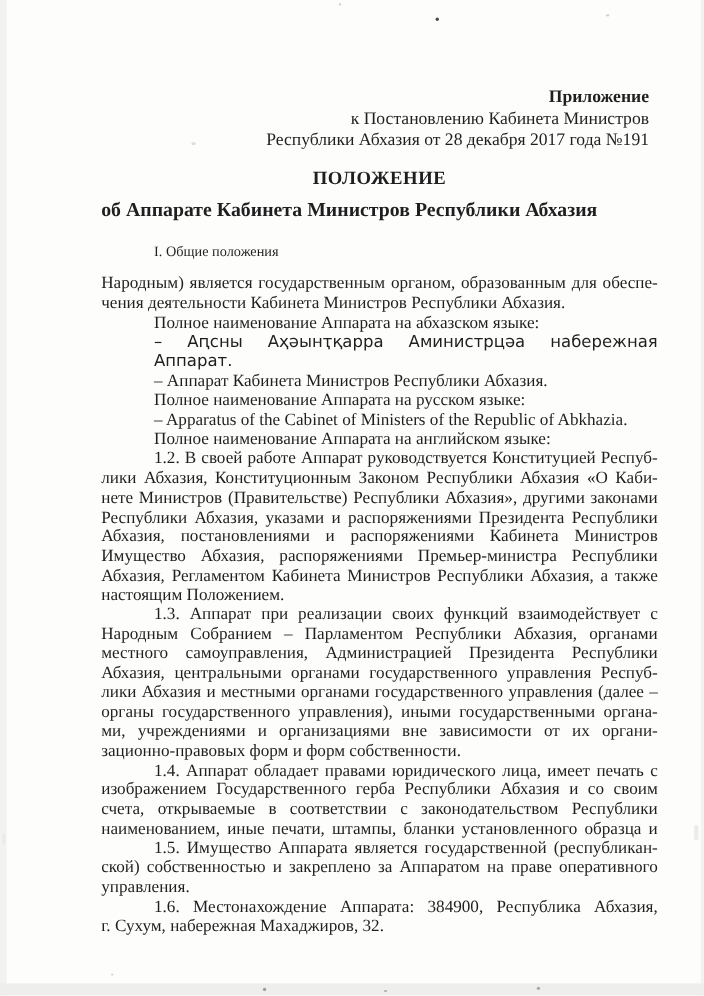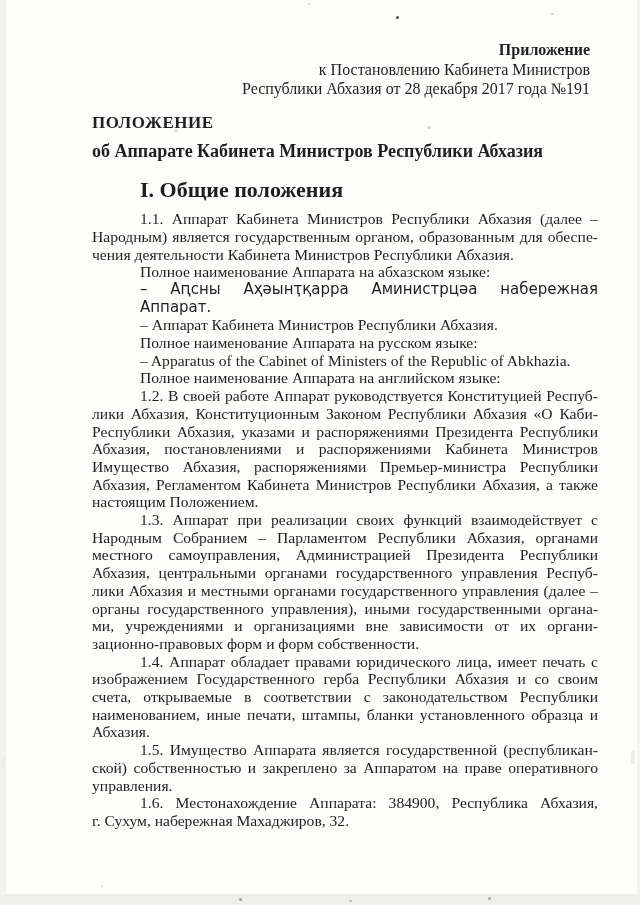--- a/index.html
+++ b/index.html
@@ -21,40 +21,41 @@
   .content{
     position:absolute;
     left:92px;top:40px;width:506px;
   }
   .doc-header{
     text-align:right;
     font-size:16px;
     line-height:19.5px;
     padding-right:8px;
   }
-  .doc-header .b{font-weight:bold;}
+  .doc-header .b{font-weight:bold;margin-top:39px;}
   .doc-title{
     margin-top:14px;
+    text-align:center;
     font-weight:bold;
     font-size:17px;
     line-height:20px;
     letter-spacing:0.5px;
   }
   .doc-subtitle{
     margin-top:8px;
     text-align:left;
     font-weight:bold;
     font-size:18px;
     line-height:20px;
   }
   .section-heading{
     margin-top:20px;
     padding-left:48px;
-    font-weight:bold;
-    font-size:22px;
+    font-weight:normal;
+    font-size:13px;
     line-height:17.6px;
   }
   .doc-body{
     margin-top:12px;
     font-size:15.6px;
     line-height:17.7px;
   }
   .line{
     text-align:justify;
     text-align-last:left;
@@ -107,49 +108,48 @@
       <div class="b">Приложение</div>
       <div>к Постановлению Кабинета Министров</div>
       <div>Республики Абхазия от 28 декабря 2017 года №191</div>
     </div>
 
     <div class="doc-title">ПОЛОЖЕНИЕ</div>
     <div class="doc-subtitle">об Аппарате Кабинета Министров Республики Абхазия</div>
     <div class="section-heading">I. Общие положения</div>
 
     <div class="doc-body">
-        <div class="line ind j">1.1. Аппарат Кабинета Министров Республики Абхазия (далее –</div>
         <div class="line j">Народным) является государственным органом, образованным для обеспе-</div>
         <div class="line">чения деятельности Кабинета Министров Республики Абхазия.</div>
         <div class="line ind">Полное наименование Аппарата на абхазском языке:</div>
         <div class="line ind sans">– Аԥсны Аҳәынҭқарра Аминистрцәа набережная Аппарат.</div>
         <div class="line ind">– Аппарат Кабинета Министров Республики Абхазия.</div>
         <div class="line ind">Полное наименование Аппарата на русском языке:</div>
         <div class="line ind">– Apparatus of the Cabinet of Ministers of the Republic of Abkhazia.</div>
         <div class="line ind">Полное наименование Аппарата на английском языке:</div>
         <div class="line ind j">1.2. В своей работе Аппарат руководствуется Конституцией Респуб-</div>
         <div class="line j">лики Абхазия, Конституционным Законом Республики Абхазия «О Каби-</div>
+        <div class="line j">нете Министров (Правительстве) Республики Абхазия», другими законами</div>
         <div class="line j">Республики Абхазия, указами и распоряжениями Президента Республики</div>
         <div class="line j">Абхазия, постановлениями и распоряжениями Кабинета Министров</div>
         <div class="line j">Имущество Абхазия, распоряжениями Премьер-министра Республики</div>
         <div class="line j">Абхазия, Регламентом Кабинета Министров Республики Абхазия, а также</div>
         <div class="line">настоящим Положением.</div>
         <div class="line ind j">1.3. Аппарат при реализации своих функций взаимодействует с</div>
         <div class="line j">Народным Собранием – Парламентом Республики Абхазия, органами</div>
         <div class="line j">местного самоуправления, Администрацией Президента Республики</div>
         <div class="line j">Абхазия, центральными органами государственного управления Респуб-</div>
         <div class="line j">лики Абхазия и местными органами государственного управления (далее –</div>
         <div class="line j">органы государственного управления), иными государственными органа-</div>
         <div class="line j">ми, учреждениями и организациями вне зависимости от их органи-</div>
         <div class="line">зационно-правовых форм и форм собственности.</div>
         <div class="line ind j">1.4. Аппарат обладает правами юридического лица, имеет печать с</div>
         <div class="line j">изображением Государственного герба Республики Абхазия и со своим</div>
         <div class="line j">счета, открываемые в соответствии с законодательством Республики</div>
         <div class="line j">наименованием, иные печати, штампы, бланки установленного образца и</div>
-        <div class="line">Абхазия.</div>
         <div class="line ind j">1.5. Имущество Аппарата является государственной (республикан-</div>
         <div class="line j">ской) собственностью и закреплено за Аппаратом на праве оперативного</div>
         <div class="line">управления.</div>
         <div class="line ind j">1.6. Местонахождение Аппарата: 384900, Республика Абхазия,</div>
         <div class="line">г. Сухум, набережная Махаджиров, 32.</div>
       </div>
   </div>
 </div>
 
 </body></html>

